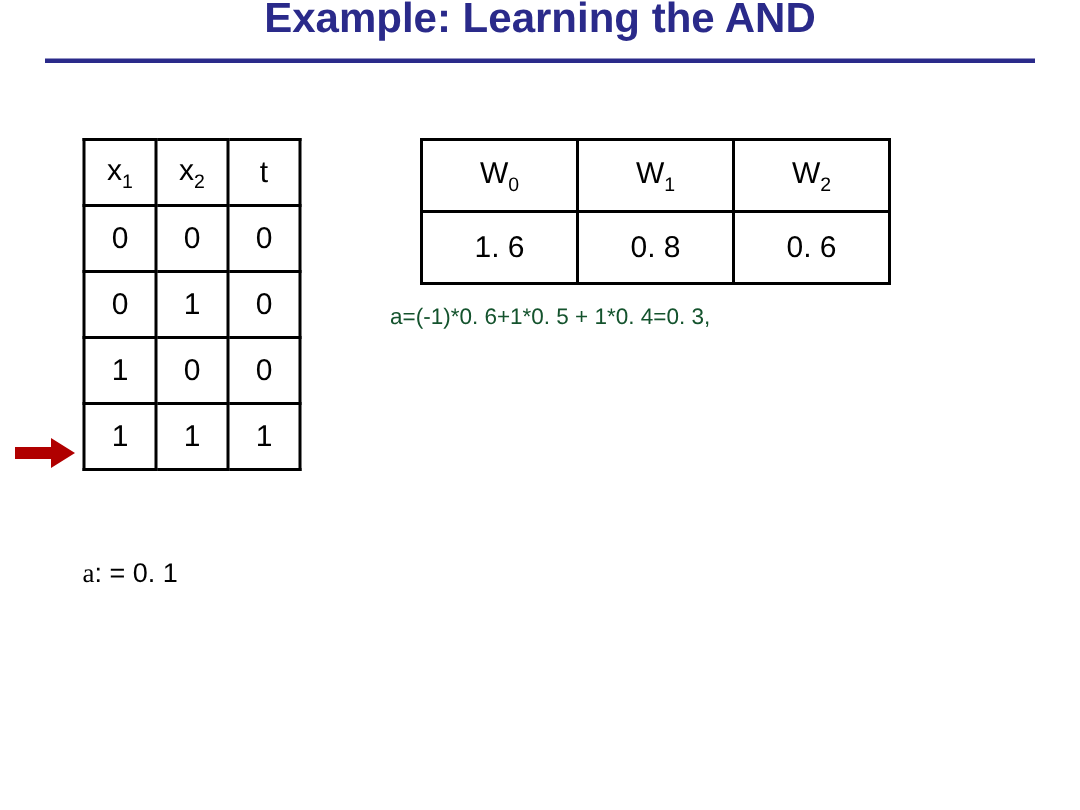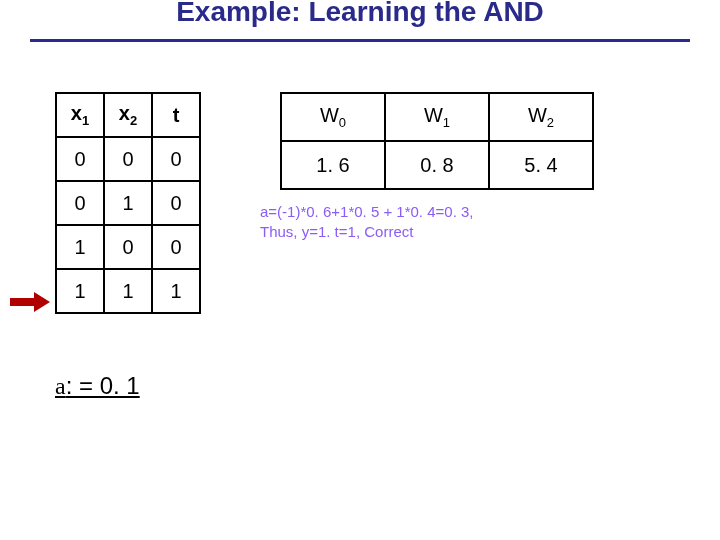--- a/index.html
+++ b/index.html
@@ -38,21 +38,21 @@
   }
   .and-table td, .and-table th {
     border: 2px solid #000;
     width: 44px;
     height: 40px;
     text-align: center;
     font-size: 20px;
     font-weight: normal;
   }
   .and-table th {
-    font-weight: bold;
+    font-weight: normal;
     margin-left: 40px;
   }
   .sub {
     font-size: 0.65em;
     vertical-align: sub;
   }
   .arrow {
     position: absolute;
     left: 10px;
     top: 200px;
@@ -73,28 +73,27 @@
     text-align: center;
     font-size: 20px;
     font-weight: normal;
   }
   .calc {
     position: absolute;
     left: 260px;
     top: 110px;
     font-size: 15px;
     line-height: 1.35;
-    color: #8b5cf6;
+    color: #14532d;
   }
   .alpha {
     position: absolute;
     left: 55px;
     top: 280px;
-    font-size: 24px;
-    text-decoration: underline;
+    font-size: 18px;
   }
   .alpha .sym { font-family: "Times New Roman", serif; }
 </style>
 </head>
 <body>
 
 <div class="title">
   <span>Example: Learning the AND</span><br>
 </div>
 <hr class="rule">
@@ -140,27 +139,26 @@
   <table class="w-table">
     <tbody>
         <tr>
       <th><span>W</span><span class="sub">0</span></th>
       <th><span>W</span><span class="sub">1</span></th>
       <th><span>W</span><span class="sub">2</span></th>
     </tr>
     <tr>
       <td>1. 6</td>
       <td>0. 8</td>
-      <td>5. 4</td>
+      <td>0. 6</td>
     </tr>
   </tbody>
     </table>
 
   <div class="calc">
     <span>a=(-1)*0. 6+1*0. 5 + 1*0. 4=0. 3,</span><br>
-    <span>Thus, y=1.  t=1, Correct</span>
   </div>
 
   <div class="alpha">
     <span class="sym">a</span><span>: = 0. 1</span>
   </div>
 
 </div>
 
 </body></html>

